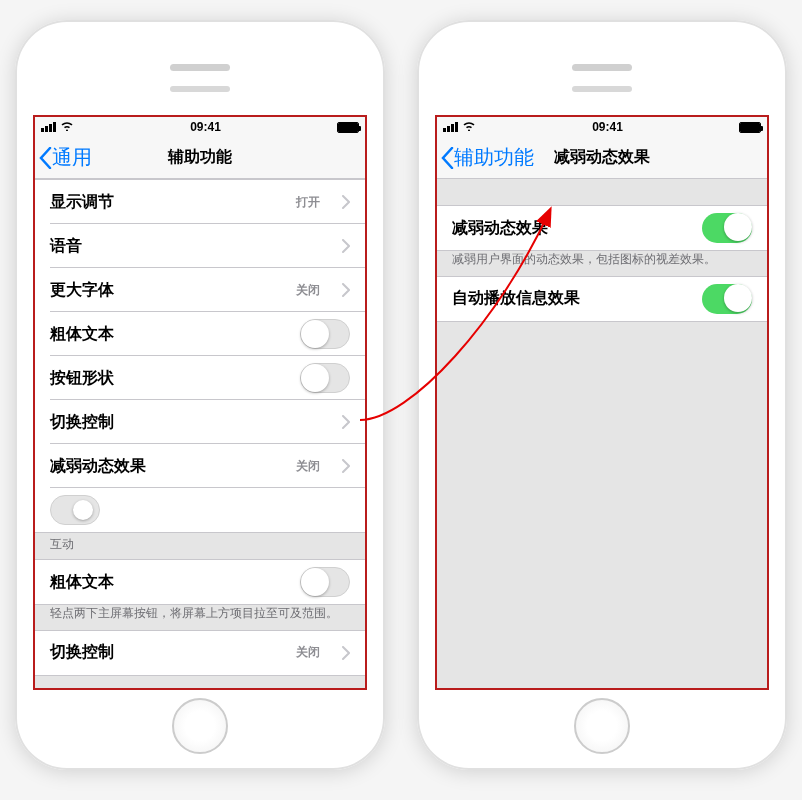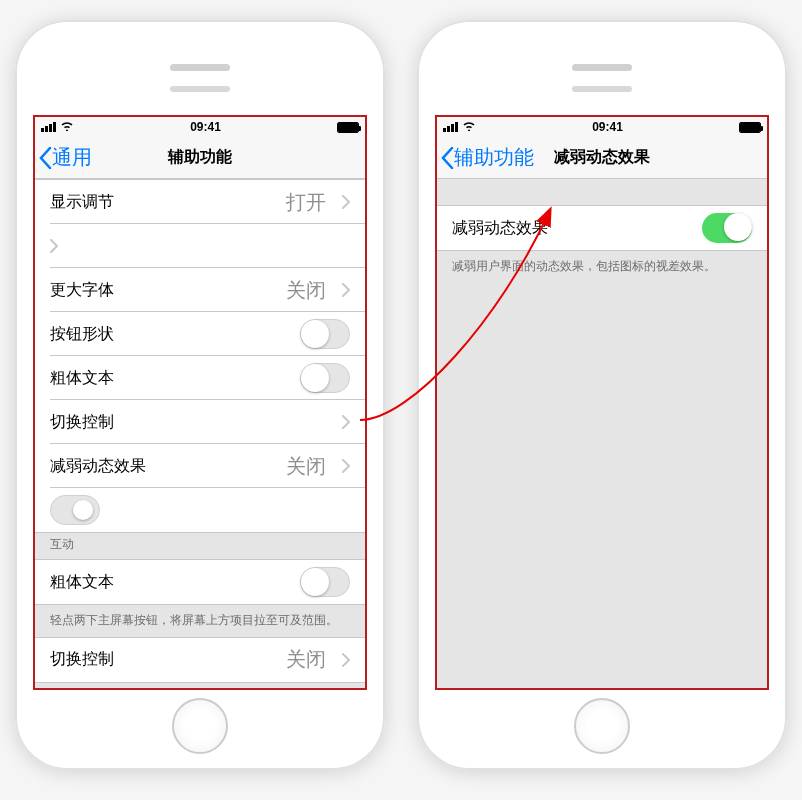--- a/index.html
+++ b/index.html
@@ -111,45 +111,46 @@
       transform: translateX(-50%);
       font-size: 16px;
       font-weight: 600;
     }
     .section-header {
       padding: 3px 15px 6px;
       font-size: 12px;
       color: #6d6d72;
     }
     .section-footer {
-      padding: 7px 15px 8px;
+      padding: 0 15px 8px;
       font-size: 12px;
       color: #6d6d72;
       line-height: 1.4;
     }
     .list { background: #fff; border-top: 1px solid #c8c7cc; border-bottom: 1px solid #c8c7cc; }
     .row {
       min-height: 44px;
       display: flex;
       align-items: center;
       padding: 0 15px;
       position: relative;
       cursor: pointer;
+      font-weight: bold;
     }
     .row:not(:last-child)::after {
       content: '';
       position: absolute;
       bottom: 0;
       left: 15px;
       right: 0;
       height: 1px;
       background: #c8c7cc;
     }
     .row-label { flex: 1; font-size: 16px; color: #000; }
-    .row-value { font-size: 20px; color: #8e8e93; margin-right: 16px; }
+    .row-value { font-size: 12px; color: #8e8e93; margin-right: 22px; }
     .chevron { color: #c7c7cc; }
     .chevron svg { width: 8px; height: 14px; display: block; }
     .toggle {
       width: 50px;
       height: 30px;
       border-radius: 15px;
       position: relative;
       cursor: pointer;
     }
     .toggle-off { background: #e5e5e5; border: 1px solid #d0d0d0; }
@@ -222,43 +223,44 @@
       <div class="row">
         <span class="row-label">显示调节</span>
         <span class="row-value">打开</span>
         <span class="chevron">
             <svg viewBox="0 0 8 14">
               <path d="M1 1l6 6-6 6" stroke="#c7c7cc" stroke-width="2" fill="none" stroke-linecap="round"></path>
             </svg>
           </span>
       </div>
       <div class="row">
+        <span class="row-label">语音</span>
         <span class="chevron">
             <svg viewBox="0 0 8 14">
               <path d="M1 1l6 6-6 6" stroke="#c7c7cc" stroke-width="2" fill="none" stroke-linecap="round"></path>
             </svg>
           </span>
       </div>
       <div class="row">
         <span class="row-label">更大字体</span>
         <span class="row-value">关闭</span>
         <span class="chevron">
             <svg viewBox="0 0 8 14">
               <path d="M1 1l6 6-6 6" stroke="#c7c7cc" stroke-width="2" fill="none" stroke-linecap="round"></path>
             </svg>
           </span>
       </div>
       <div class="row">
+        <span class="row-label">粗体文本</span>
+        <div class="toggle toggle-off">
+            <div class="toggle-knob"></div>
+          </div>
+      </div>
+      <div class="row">
         <span class="row-label">按钮形状</span>
-        <div class="toggle toggle-off">
-            <div class="toggle-knob"></div>
-          </div>
-      </div>
-      <div class="row">
-        <span class="row-label">粗体文本</span>
         <div class="toggle toggle-off">
             <div class="toggle-knob"></div>
           </div>
       </div>
       <div class="row">
         <span class="row-label">切换控制</span>
         <span class="chevron">
             <svg viewBox="0 0 8 14">
               <path d="M1 1l6 6-6 6" stroke="#c7c7cc" stroke-width="2" fill="none" stroke-linecap="round"></path>
             </svg>
@@ -347,20 +349,28 @@
     <div class="list">
       <div class="row">
         <span class="row-label">减弱动态效果</span>
         <div class="toggle toggle-on">
             <div class="toggle-knob"></div>
           </div>
       </div>
     </div>
     <div class="section-footer">减弱用户界面的动态效果，包括图标的视差效果。</div>
 
+    <div class="list">
+      <div class="row">
+        <span class="row-label">自动播放信息效果</span>
+        <div class="toggle toggle-on">
+            <div class="toggle-knob"></div>
+          </div>
+      </div>
+    </div>
   </div>
 </div>
 
 <svg class="arrow-path" viewBox="0 0 250 260">
   <defs>
     <marker id="arrowhead" markerWidth="10" markerHeight="8" refX="8" refY="4" orient="auto">
       <path d="M0,0 L10,4 L0,8 z" fill="#e60000"></path>
     </marker>
   </defs>
   <path d="M 10 240 C 60 240, 150 140, 200 30" stroke="#e60000" stroke-width="2" fill="none" marker-end="url(#arrowhead)"></path>

